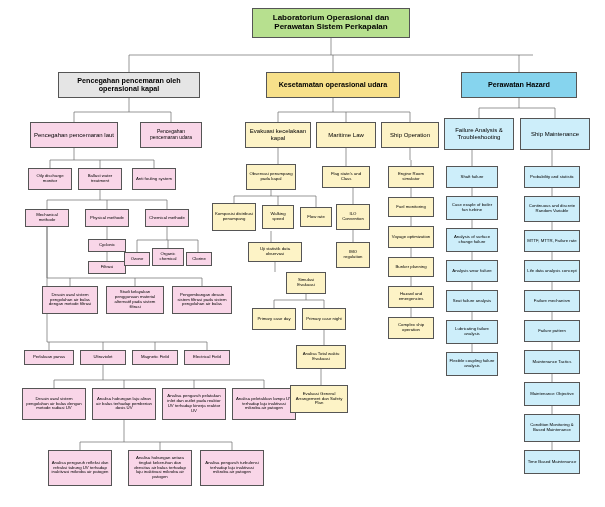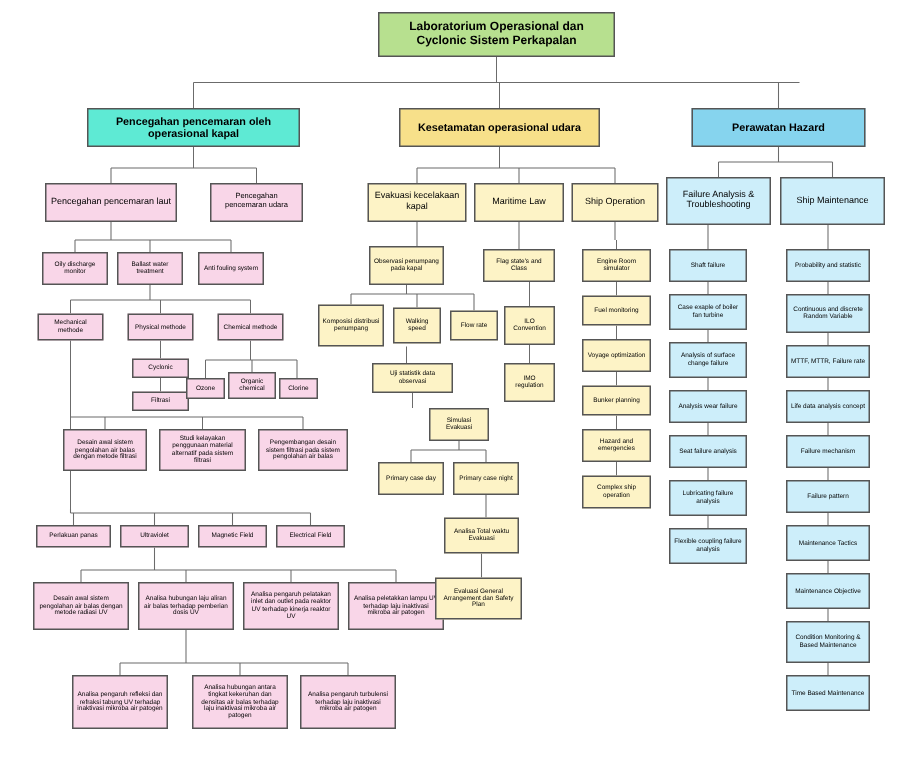--- a/index.html
+++ b/index.html
@@ -130,22 +130,22 @@
       <line x1="552" y1="188" x2="552" y2="196"></line>
       <line x1="552" y1="222" x2="552" y2="230"></line>
       <line x1="552" y1="252" x2="552" y2="260"></line>
       <line x1="552" y1="282" x2="552" y2="290"></line>
       <line x1="552" y1="312" x2="552" y2="320"></line>
       <line x1="552" y1="342" x2="552" y2="350"></line>
       <line x1="552" y1="374" x2="552" y2="382"></line>
       <line x1="552" y1="406" x2="552" y2="414"></line>
       <line x1="552" y1="442" x2="552" y2="450"></line>
     </svg>
-<div class="node t8" style="left: 252px; top: 8px; width: 158px; height: 30px; background: rgb(183, 224, 143);">Laboratorium Operasional dan Cyclonic Sistem Perkapalan</div>
-    <div class="node t7" style="left: 58px; top: 72px; width: 142px; height: 26px; background: #5eead4;">Pencegahan pencemaran oleh operasional kapal</div>
+<div class="node t8" style="left: 252px; top: 8px; width: 158px; height: 30px; background: rgb(183, 224, 143);">Laboratorium Operasional dan Perawatan Sistem Perkapalan</div>
+    <div class="node t7" style="left: 58px; top: 72px; width: 142px; height: 26px; background: #e5e5e5;">Pencegahan pencemaran oleh operasional kapal</div>
     <div class="node t7" style="left: 266px; top: 72px; width: 134px; height: 26px; background: rgb(247, 224, 138);">Kesetamatan operasional udara</div>
     <div class="node t7" style="left: 461px; top: 72px; width: 116px; height: 26px; background: rgb(134, 212, 238);">Perawatan Hazard</div>
     <div class="node t6" style="left: 30px; top: 122px; width: 88px; height: 26px; background: rgb(249, 214, 232);">Pencegahan pencemaran laut</div>
     <div class="node t5" style="left: 140px; top: 122px; width: 62px; height: 26px; background: rgb(249, 214, 232);">Pencegahan pencemaran udara</div>
     <div class="node t6" style="left: 245px; top: 122px; width: 66px; height: 26px; background: rgb(253, 243, 198);">Evakuasi kecelakaan kapal</div>
     <div class="node t6" style="left: 316px; top: 122px; width: 60px; height: 26px; background: rgb(253, 243, 198);">Maritime Law</div>
     <div class="node t6" style="left: 381px; top: 122px; width: 58px; height: 26px; background: rgb(253, 243, 198);">Ship Operation</div>
     <div class="node t6" style="left: 444px; top: 118px; width: 70px; height: 32px; background: rgb(205, 238, 250);">Failure Analysis &amp; Troubleshooting</div>
     <div class="node t6" style="left: 520px; top: 118px; width: 70px; height: 32px; background: rgb(205, 238, 250);">Ship Maintenance</div>
     <div class="node t4" style="left: 28px; top: 168px; width: 44px; height: 22px; background: rgb(249, 214, 232);">Oily discharge monitor</div>

